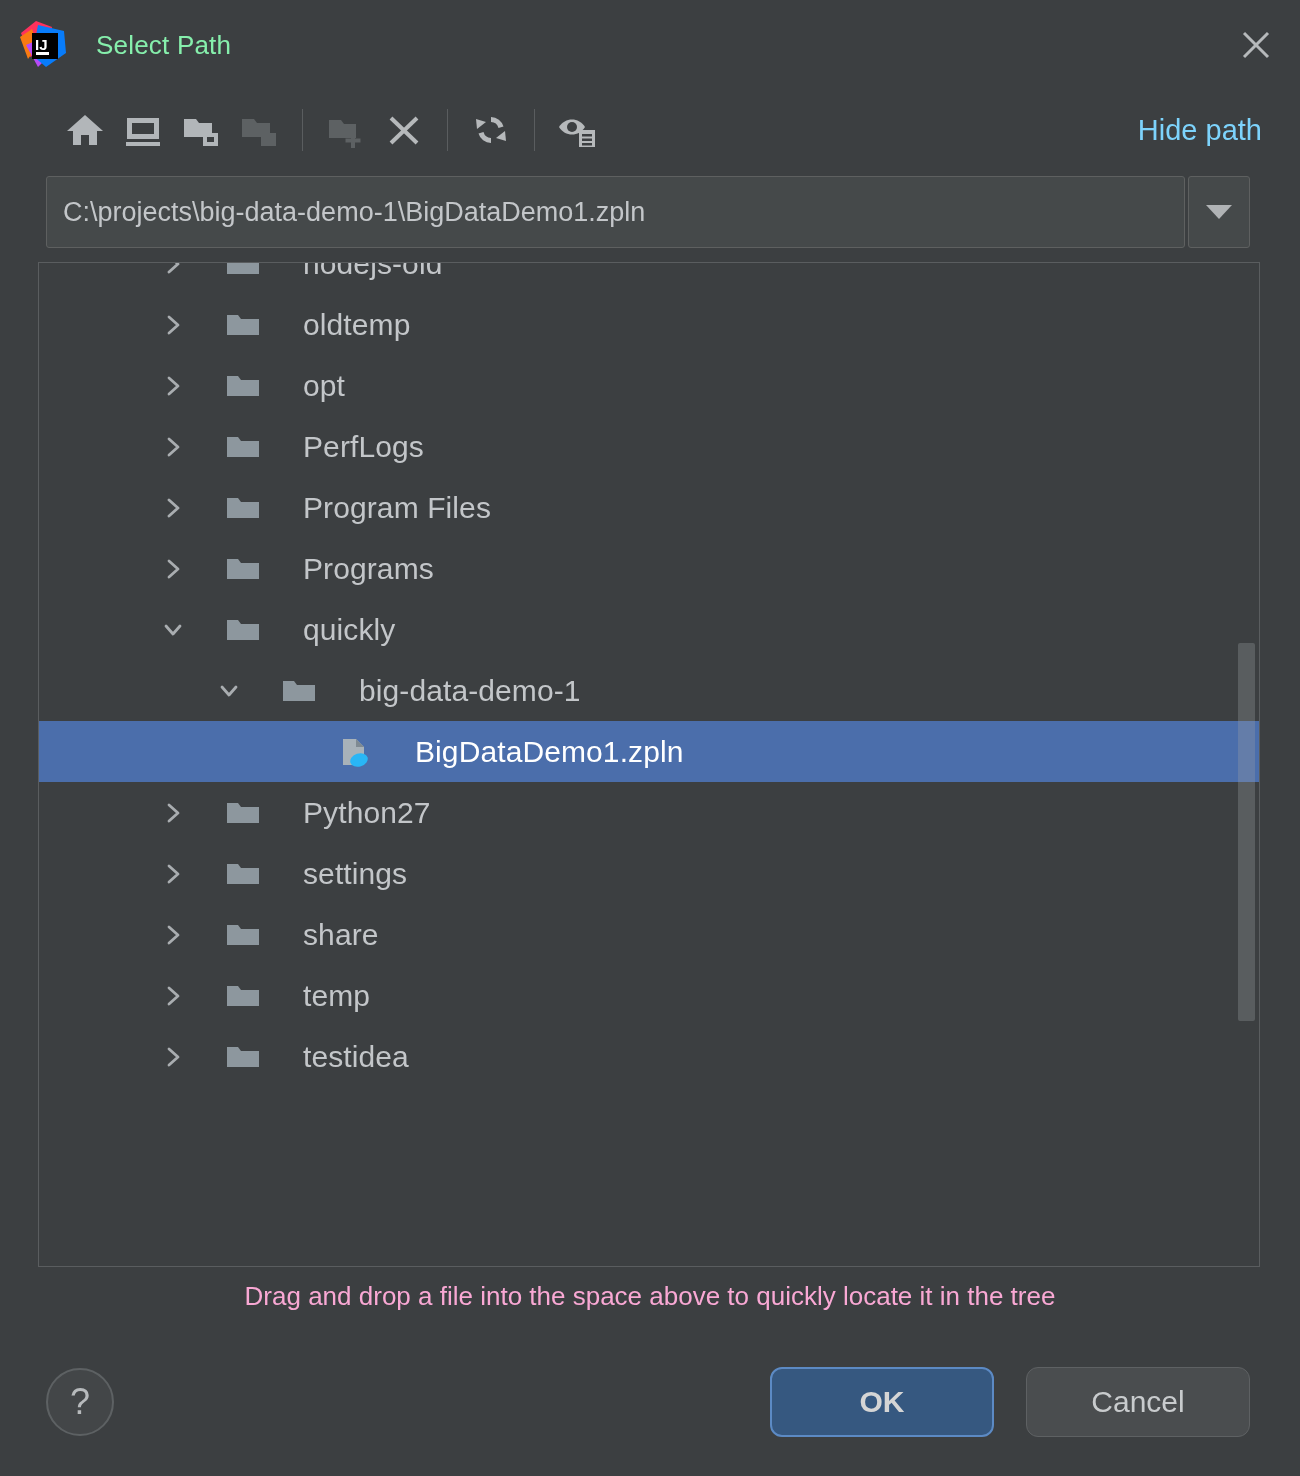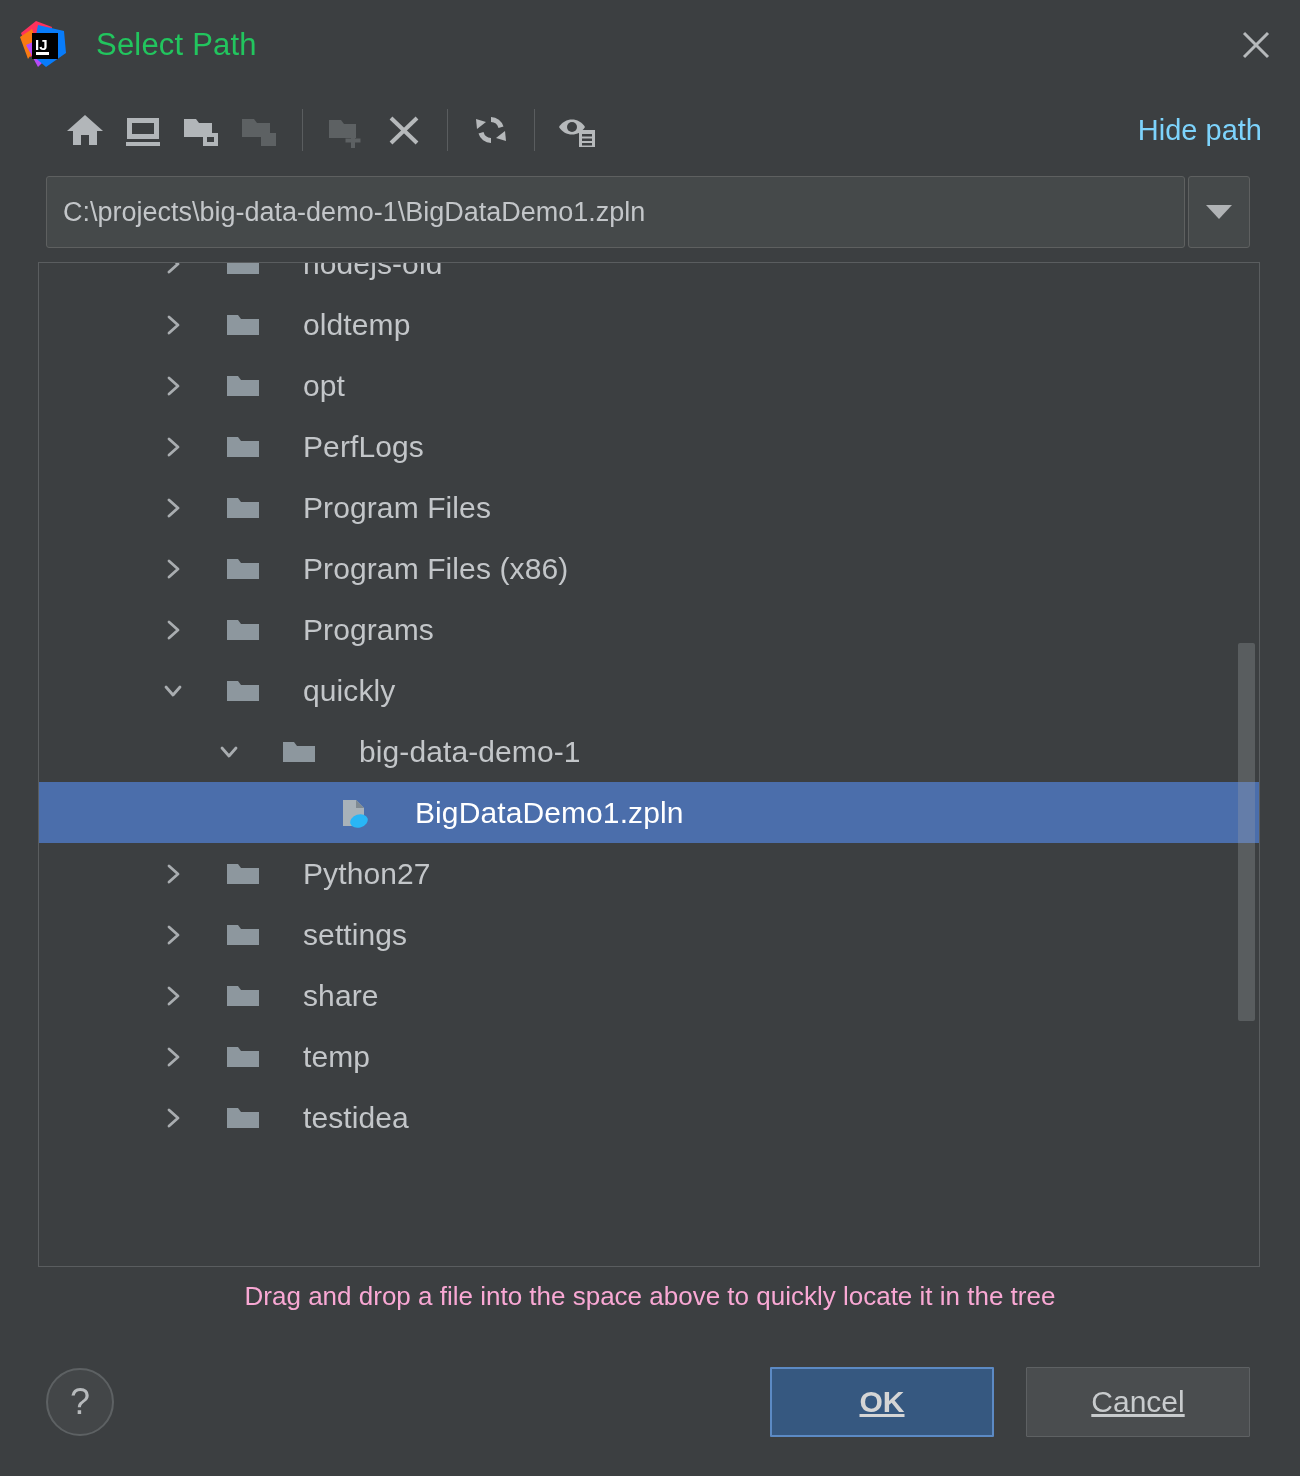--- a/index.html
+++ b/index.html
@@ -26,22 +26,22 @@
     position: relative;
   }
   .ij-logo {
     width: 52px;
     height: 52px;
     position: relative;
     flex: 0 0 auto;
   }
   .ij-logo svg { display: block; }
   .title-text {
-    font-size: 31px;
-    color: #22c55e;
+    font-size: 26px;
+    color: #86efac;
     margin-left: 26px;
     letter-spacing: .2px;
     white-space: nowrap;
   }
   .close-btn {
     position: absolute;
     right: 22px;
     top: 50%;
     transform: translateY(-50%);
     width: 44px;
@@ -233,29 +233,28 @@
     color: #b7babc;
     font-size: 36px;
     cursor: pointer;
     flex: 0 0 auto;
     line-height: 1;
   }
   .footer-spacer { flex: 1 1 auto; }
   .btn {
     height: 70px;
     min-width: 224px;
-    border-radius: 1px;
+    border-radius: 12px;
     display: flex;
     align-items: center;
     justify-content: center;
     font-size: 30px;
     cursor: pointer;
     box-sizing: border-box;
     padding: 0 24px;
-    text-decoration: underline;
   }
   .btn-ok {
     background: #365880;
     border: 2px solid #5c8ac4;
     color: #d5d5d5;
     font-weight: bold;
     margin-right: 32px;
   }
   .btn-cancel {
     background: #4a4d4f;
@@ -450,34 +449,20 @@
         <div class="chevron">
           <svg width="26" height="26" viewBox="0 0 26 26">
             <polyline points="9,5 18,13 9,21" fill="none" stroke="#a9adb0" stroke-width="2.8" stroke-linecap="round" stroke-linejoin="round"></polyline>
           </svg>
         </div>
         <div class="node-icon">
           <svg width="36" height="32" viewBox="0 0 36 32">
             <path d="M2 6 h11 l3 4 h18 v16 h-32 Z" fill="#8d979e"></path>
           </svg>
         </div>
-        <span class="node-label">Program Files (x86)</span>
-      </div>
-      <div class="tree-row">
-        <div style="width: 86px; flex: 0 0 auto;"></div>
-        <div class="chevron">
-          <svg width="26" height="26" viewBox="0 0 26 26">
-            <polyline points="9,5 18,13 9,21" fill="none" stroke="#a9adb0" stroke-width="2.8" stroke-linecap="round" stroke-linejoin="round"></polyline>
-          </svg>
-        </div>
-        <div class="node-icon">
-          <svg width="36" height="32" viewBox="0 0 36 32">
-            <path d="M2 6 h11 l3 4 h18 v16 h-32 Z" fill="#8d979e"></path>
-          </svg>
-        </div>
         <span class="node-label">Programs</span>
       </div>
       <div class="tree-row">
         <div style="width: 86px; flex: 0 0 auto;"></div>
         <div class="chevron">
           <svg width="26" height="26" viewBox="0 0 26 26">
             <polyline points="6,9 13,17 20,9" fill="none" stroke="#a9adb0" stroke-width="2.8" stroke-linecap="round" stroke-linejoin="round"></polyline>
           </svg>
         </div>
         <div class="node-icon">

